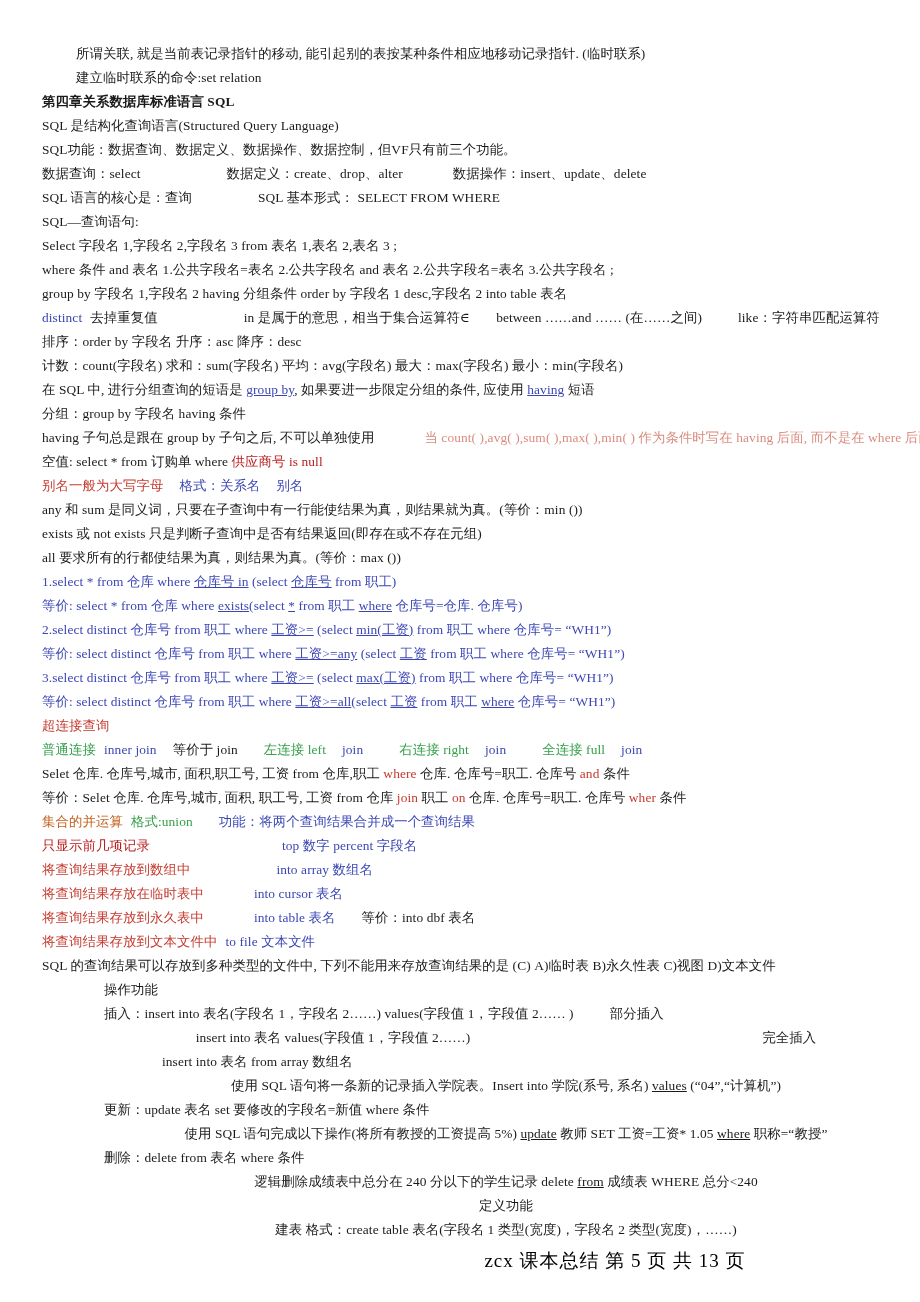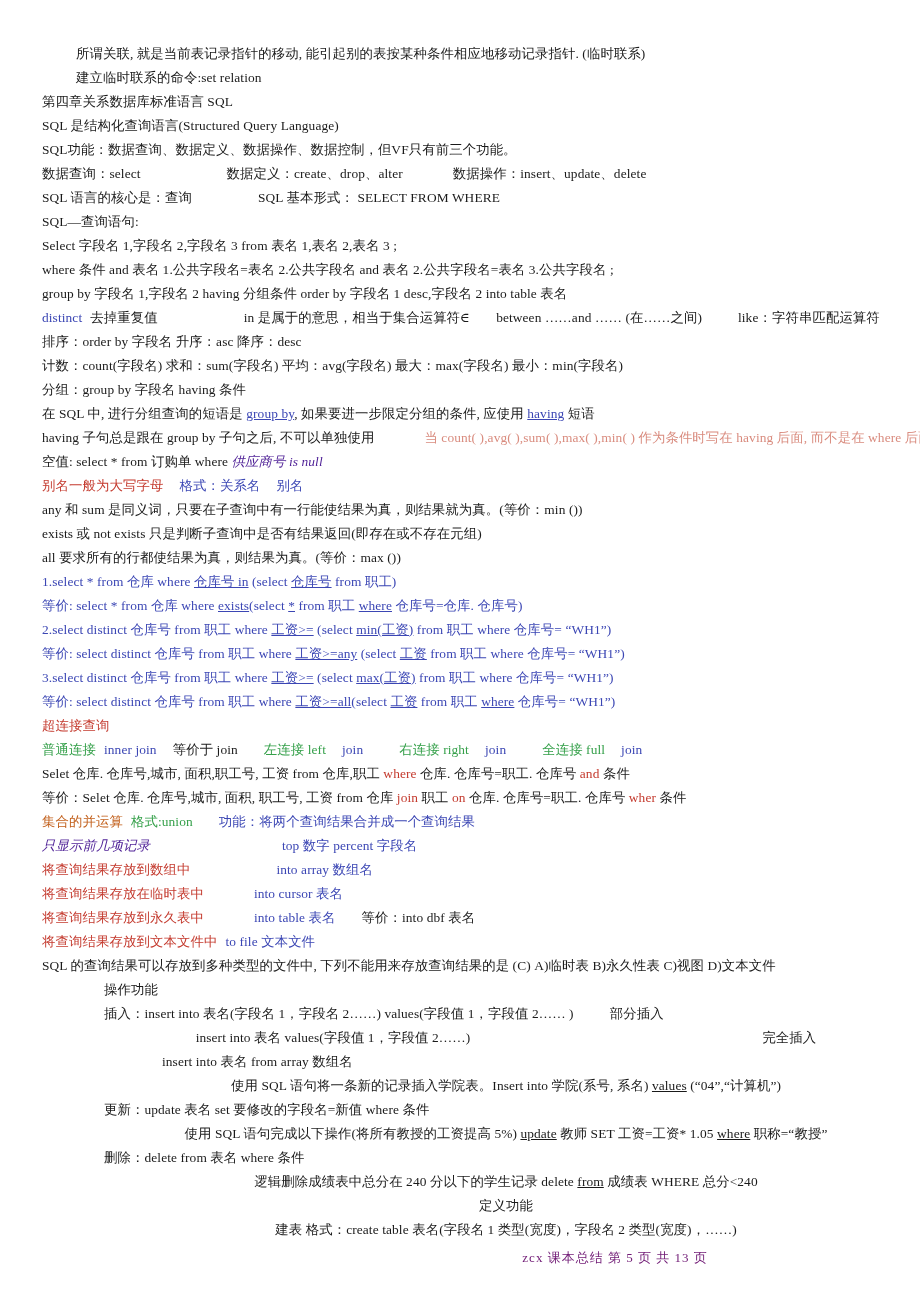--- a/index.html
+++ b/index.html
@@ -32,56 +32,56 @@
     font-size: 13.3px;
     line-height: 24px;
     white-space: nowrap;
     letter-spacing: 0.1px;
     color: #1a1a1a;
   }
   .hz { 
     font-family: "Liberation Serif", "DejaVu Serif", serif;
     font-size: 13.4px;
   }
-  .bold { font-weight: normal; }
+  .bold { font-weight: bold; }
   .ind1 { padding-left: 34px; }
   .ind2 { padding-left: 62px; }
   .ind3 { padding-left: 92px; text-align: center; }
   .ind4 { padding-left: 120px; }
   .u { text-decoration: underline; }
   .sp { display: inline-block; }
   .s1 { width: 8px; }
   .s2 { width: 16px; }
   .s3 { width: 26px; }
   .s4 { width: 36px; }
   .s5 { width: 50px; }
   .s6 { width: 66px; }
   .s7 { width: 86px; }
   .s9 { width: 132px; }
   .s10 { width: 160px; }
 
   .c-blue   { color: #3b46b4; }
   .c-red    { color: #c43a2e; }
-  .c-magenta{ color: #4c1d95; font-style: italic; }
+  .c-magenta{ color: #b91c1c; }
   .c-green  { color: #35a04a; }
   .c-orange { color: #c2601c; }
   .c-salmon { color: #d98b7e; }
 
   .footer {
     position: absolute;
     left: 0;
     top: 1248px;
     width: 920px;
     text-align: center;
     padding-right: 20px;
     box-sizing: border-box;
   }
   .footer .ftxt {
-    font-size: 13px;
-    color: #701a75;
+    font-size: 19px;
+    color: #000000;
     font-family: "Liberation Serif", "DejaVu Serif", serif;
     letter-spacing: 1px;
     display: inline-block;
     margin-left: 330px;
   }
 </style>
 </head>
 <body>
 
 <div id="page">
@@ -108,23 +108,23 @@
     <div class="ln"><span class="hz">where 条件 and 表名 1.公共字段名=表名 2.公共字段名 and 表名 2.公共字段名=表名 3.公共字段名 ;</span></div>
 
     <div class="ln"><span class="hz">group  by  字段名 1,字段名 2  having  分组条件 order by 字段名 1 desc,字段名 2  into  table  表名</span></div>
 
     <div class="ln"><span class="hz c-blue">distinct</span><span class="sp s1"></span><span class="hz">去掉重复值</span><span class="sp s7"></span><span class="hz">in 是属于的意思，相当于集合运算符∈</span><span class="sp s3"></span><span class="hz">between ……and …… (在……之间)</span><span class="sp s4"></span><span class="hz">like：字符串匹配运算符</span></div>
 
     <div class="ln"><span class="hz">排序：order  by 字段名   升序：asc   降序：desc</span></div>
 
     <div class="ln"><span class="hz">计数：count(字段名)  求和：sum(字段名)  平均：avg(字段名)  最大：max(字段名)  最小：min(字段名)</span></div>
 
+    <div class="ln"><span class="hz">在 SQL 中, 进行分组查询的短语是 </span><span class="hz c-blue u">group   by</span><span class="hz">, 如果要进一步限定分组的条件, 应使用 </span><span class="hz c-blue u">having</span><span class="hz"> 短语</span></div>
+
     <div class="ln"><span class="hz">分组：group  by 字段名  having 条件</span></div>
-
-    <div class="ln"><span class="hz">在 SQL 中, 进行分组查询的短语是 </span><span class="hz c-blue u">group   by</span><span class="hz">, 如果要进一步限定分组的条件, 应使用 </span><span class="hz c-blue u">having</span><span class="hz"> 短语</span></div>
 
     <div class="ln"><span class="hz">having 子句总是跟在 group by 子句之后, 不可以单独使用</span><span class="sp s5"></span><span class="hz c-salmon">当 count( ),avg( ),sum( ),max( ),min( ) 作为条件时写在 having 后面, 而不是在 where 后面</span></div>
 
     <div class="ln"><span class="hz">空值: select * from 订购单 where </span><span class="hz c-magenta">供应商号</span><span class="hz c-magenta"> is null</span></div>
 
     <div class="ln"><span class="hz c-red">别名一般为大写字母</span><span class="sp s2"></span><span class="hz c-blue">格式：关系名</span><span class="sp s2"></span><span class="hz c-blue">别名</span></div>
 
     <div class="ln"><span class="hz">any 和 sum 是同义词，只要在子查询中有一行能使结果为真，则结果就为真。(等价：min ())</span></div>
 
     <div class="ln"><span class="hz">exists 或 not exists 只是判断子查询中是否有结果返回(即存在或不存在元组)</span></div>

